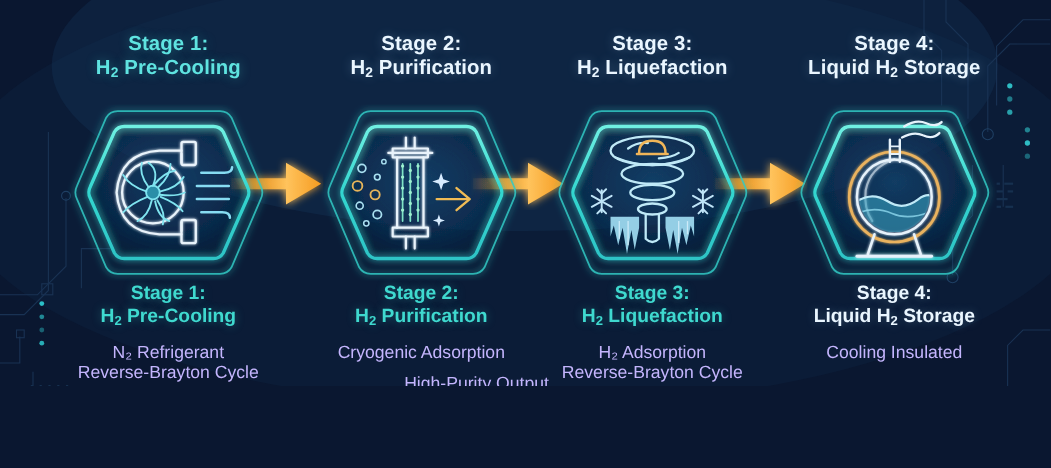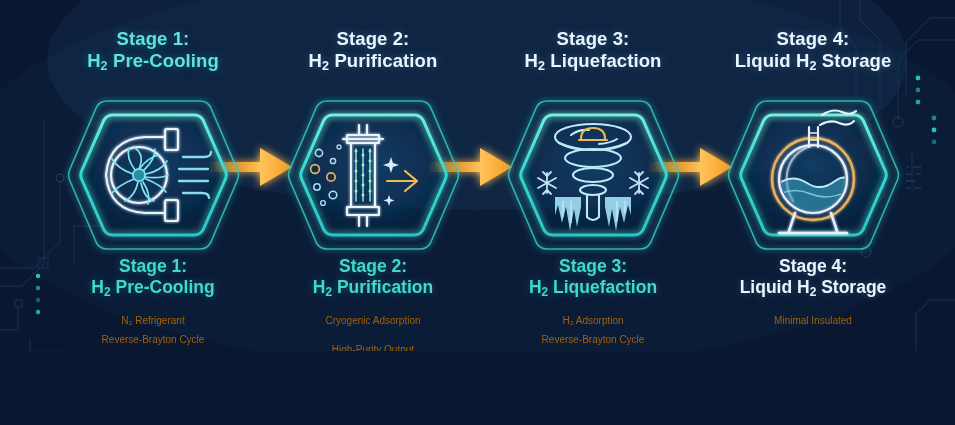--- a/index.html
+++ b/index.html
@@ -13,21 +13,21 @@
     background:
       radial-gradient(ellipse 620px 300px at 50% 18%, rgba(28,78,120,0.55) 0%, rgba(18,52,88,0.25) 45%, rgba(10,23,48,0) 78%),
       radial-gradient(ellipse 900px 520px at 50% 40%, #123css 0%, rgba(0,0,0,0) 0%),
       linear-gradient(160deg,#0c1b36 0%,#0d2142 35%,#0b1a34 70%,#081227 100%);
   }
   
   .circuit{position:absolute;inset:0;pointer-events:none;}
 
   .col{position:absolute;top:0;width:220px;height:425px;}
   .col.c0{left:43px;}
-  .col.c1{left:263px;}
+  .col.c1{left:273px;}
   .col.c2{left:483px;}
   .col.c3{left:703px;}
 
   .title{
     position:absolute;top:28px;left:0;width:220px;
     text-align:center;color:#5fe3e0;font-weight:bold;font-size:18.5px;
     line-height:22px;letter-spacing:.1px;
     text-shadow:0 0 10px rgba(60,220,215,.35);
   }
   .title .l2{display:block;}
@@ -38,24 +38,24 @@
 
   .caption{
     position:absolute;top:256px;left:-6px;width:232px;text-align:center;
   }
   .cap-h{
     color:#3fd9cf;font-weight:bold;font-size:17.5px;line-height:21px;
     text-shadow:0 0 9px rgba(60,215,205,.35);
   }
   .cap-h.white{color:#f0f8ff;text-shadow:0 0 9px rgba(170,225,255,.25);}
   .cap-b{
-    margin-top:8px;color:#a16207;font-size:10px;line-height:19.5px;font-weight:400;
+    margin-top:8px;color:#c4b5fd;font-size:16px;line-height:19.5px;font-weight:400;
   }
   .cap-b .grp{display:block;}
-  .cap-b .grp + .grp{margin-top:10px;}
+  .cap-b .grp + .grp{margin-top:10px;text-align:right;}
   sub{font-size:.68em;vertical-align:-.22em;}
 
   .arrow{position:absolute;top:143px;width:86px;height:48px;}
   .arrow.a0{left:208px;}
   .arrow.a1{left:428px;}
   .arrow.a2{left:648px;}
 </style>
 </head>
 <body>
 
@@ -489,19 +489,19 @@
       </svg>
     </div>
 
     <div class="caption">
       <div class="cap-h white" style="color: rgb(234, 246, 255);">
         <div>Stage 4:</div>
         <div><span>Liquid H</span><sub>2</sub><span> Storage</span></div>
       </div>
       <div class="cap-b">
         <span class="grp">
-          <span style="display:block">Minimal Insulated</span>
+          <span style="display:block">Cooling Insulated</span>
         </span>
       </div>
     </div>
   </div>
 
 </div>
 
 </body></html>

